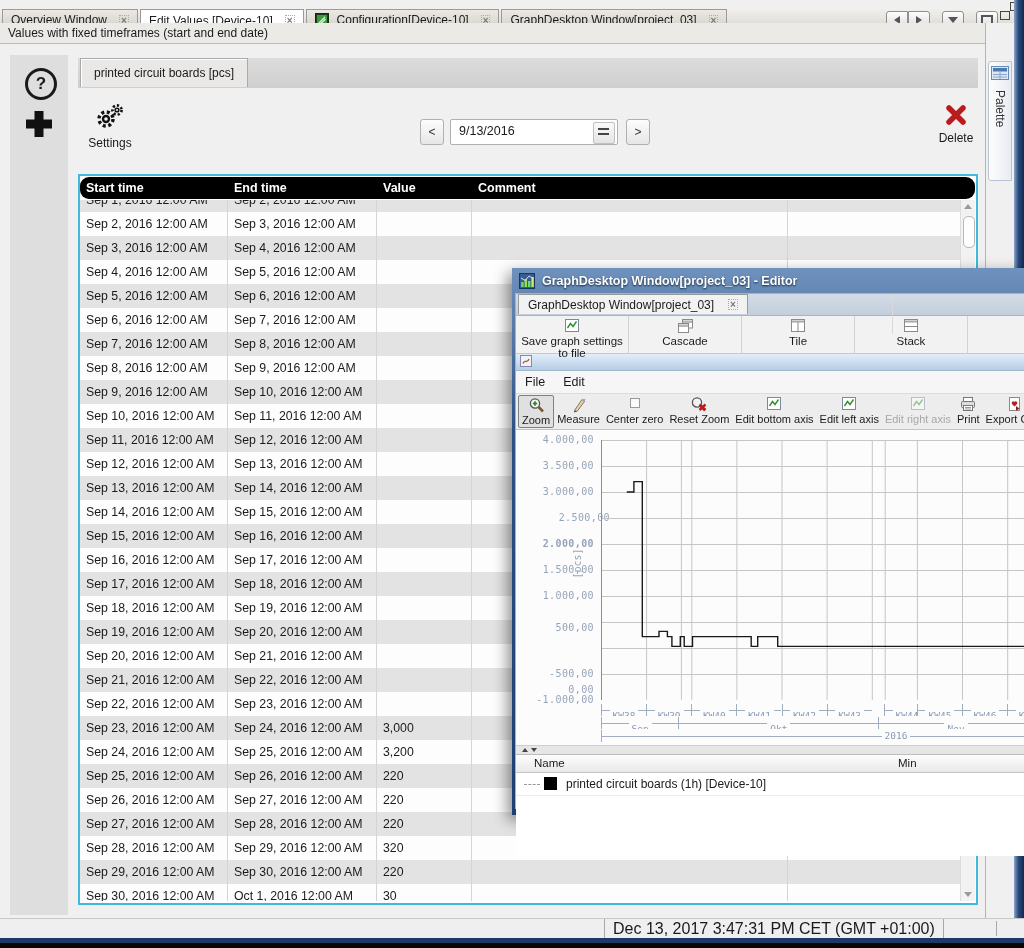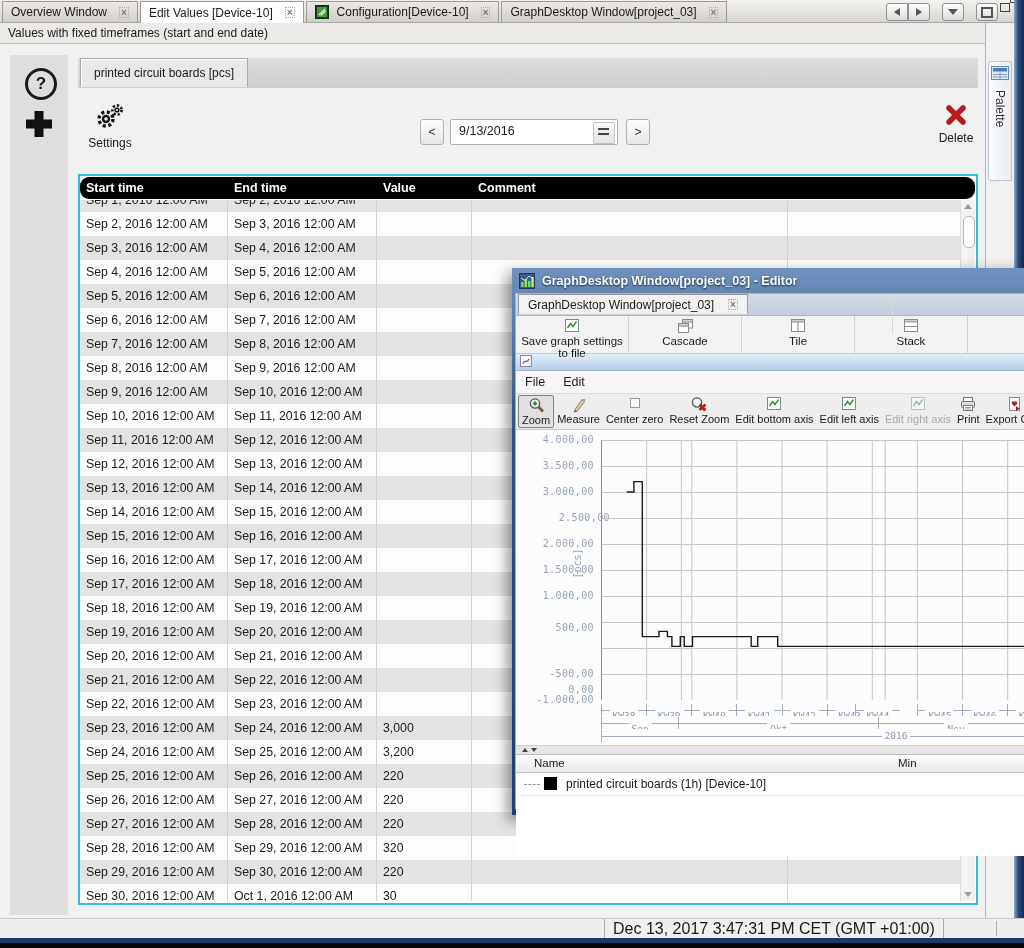--- a/index.html
+++ b/index.html
@@ -1,19 +1,19 @@
 <!DOCTYPE html>
 <html><head>
 <meta charset="utf-8">
 <style>
   html,body{margin:0;padding:0}
   body{width:1024px;height:948px;position:relative;overflow:hidden;background:#f0f0f0;
        font-family:"Liberation Sans",sans-serif;color:#1a1a1a;}
   
-  .tabbar{position:absolute;left:0;top:0;width:1024px;height:22px;
+  .tabbar{position:absolute;left:0;top:8px;width:1024px;height:22px;
           background:linear-gradient(#f2f1ee,#d9d6d0);border-bottom:1px solid #a8a8a8;}
   #main-tabs{position:absolute;left:2px;top:1px;display:flex;height:21px;}
   .main-tab{display:flex;align-items:center;gap:8px;padding:0 8px;font-size:12px;height:20px;
             background:linear-gradient(#ece9e4,#d2cfc8);border:1px solid #9a9a9a;border-bottom:none;
             margin-right:2px;white-space:nowrap;cursor:default;}
   .main-tab.active{background:#fff;height:21px;}
   .tab-close{font-size:10px;font-weight:bold;color:#777;border:1px dotted #aaa;line-height:9px;
              padding:0 1px;margin-left:4px;}
   .tab-ico svg{display:block}
   .hdr-btns{position:absolute;right:14px;top:3px;display:flex;gap:4px;}
@@ -585,21 +585,21 @@
               <rect x="2.5" y="1.5" width="10" height="13" fill="#fff" stroke="#8a8a8a"></rect>
               <path d="M7 6 C8.5 4.5 11 5.5 10 8 L7.5 10.5 L5 8 C4 5.5 6.5 4.5 7 6 Z" fill="#b02020"></path>
               <path d="M9 10 l3.5 2.5 l-3.5 2.5 z" fill="#8a2020"></path>
             </svg></span><span class="tll">Export CSV</span></div>
       </div>
     <div class="gw-chart" id="gw-chart">
         <div class="y-tick-label mono" style="top: 4px;">4.000,00</div>
         <div class="y-tick-label mono" style="top: 30px;">3.500,00</div>
         <div class="y-tick-label mono" style="top: 56px;">3.000,00</div>
         <div class="y-tick-label mono" style="top: 82px; padding-left: 16px;">2.500,00</div>
-        <div class="y-tick-label mono" style="top: 108px;">2.000,00</div>
+        <div class="y-tick-label mono" style="top: 108px; font-weight: bold;">2.000,00</div>
         <div class="y-tick-label mono" style="top: 134px;">1.500,00</div>
         <div class="y-tick-label mono" style="top: 160px;">1.000,00</div>
         <div class="y-tick-label mono" style="top: 192px;">500,00</div>
         <div class="y-tick-label mono" style="top: 212px; margin-top: 42px;">0,00</div>
         <div class="y-tick-label mono" style="top: 238px;">-500,00</div>
         <div class="y-tick-label mono" style="top: 264px;">-1.000,00</div>
         <div class="ylabel-unit mono">[pcs]</div>
         <div class="plot">
           <svg width="435" height="260" style="display:block">
             <line x1="0" y1="0.5" x2="435" y2="0.5" stroke="#c6c6c6" stroke-width="1"></line>
@@ -628,21 +628,21 @@
             <path d="M 25.8 52.0 H 32.9 V 41.6 H 41.3 V 196.6 H 58.0 V 191.4 H 66.4 V 196.6 H 70.9 V 206.4 H 79.3 V 196.6 H 83.2 V 206.4 H 91.5 V 196.6 H 150.2 V 206.4 H 156.7 V 196.6 H 176.7 V 206.4 H 432.0" fill="none" stroke="#1a1a1a" stroke-width="1.4"></path>
           </svg>
         </div>
         <div class="ruler" style="top: 274px;">
           <div class="rseg mono" style="left: 0px; width: 45.1px;"><span>KW38</span></div>
           <div class="rseg mono" style="left: 45.1px; width: 45.1px;"><span>KW39</span></div>
           <div class="rseg mono" style="left: 90.3px; width: 45.1px;"><span>KW40</span></div>
           <div class="rseg mono" style="left: 135.4px; width: 45.1px;"><span>KW41</span></div>
           <div class="rseg mono" style="left: 180.5px; width: 45.1px;"><span>KW42</span></div>
           <div class="rseg mono" style="left: 225.6px; width: 45.1px;"><span>KW43</span></div>
-          <div class="rseg mono" style="left: 254px; width: 45.1px;"><span>KW44</span></div>
+          <div class="rseg mono" style="left: 283px; width: 45.1px;"><span>KW44</span></div>
           <div class="rseg mono" style="left: 315.9px; width: 45.1px;"><span>KW45</span></div>
           <div class="rseg mono" style="left: 361px; width: 45.1px;"><span>KW46</span></div>
           <div class="rseg mono" style="left: 406.2px; width: 45.1px;"><span>KW47</span></div>
         </div>
         <div class="ruler" style="top: 287px;">
           <div class="rseg mono" style="left: 0px; width: 77.4px;"><span>Sep</span></div>
           <div class="rseg mono" style="left: 77.4px; width: 199.9px;"><span>Okt</span></div>
           <div class="rseg mono" style="left: 277.2px; width: 154.7px;"><span>Nov</span></div>
         </div>
         <div class="ruler" style="top: 300px;">

